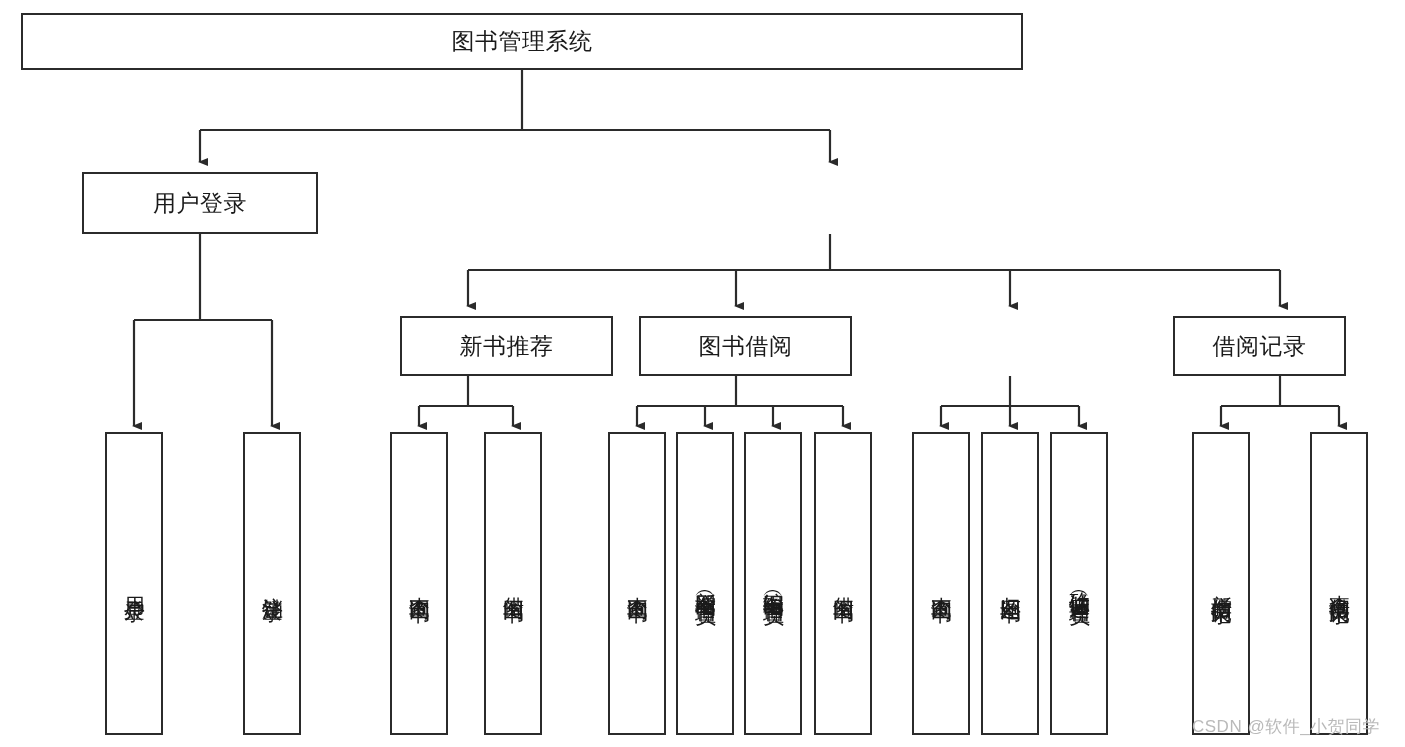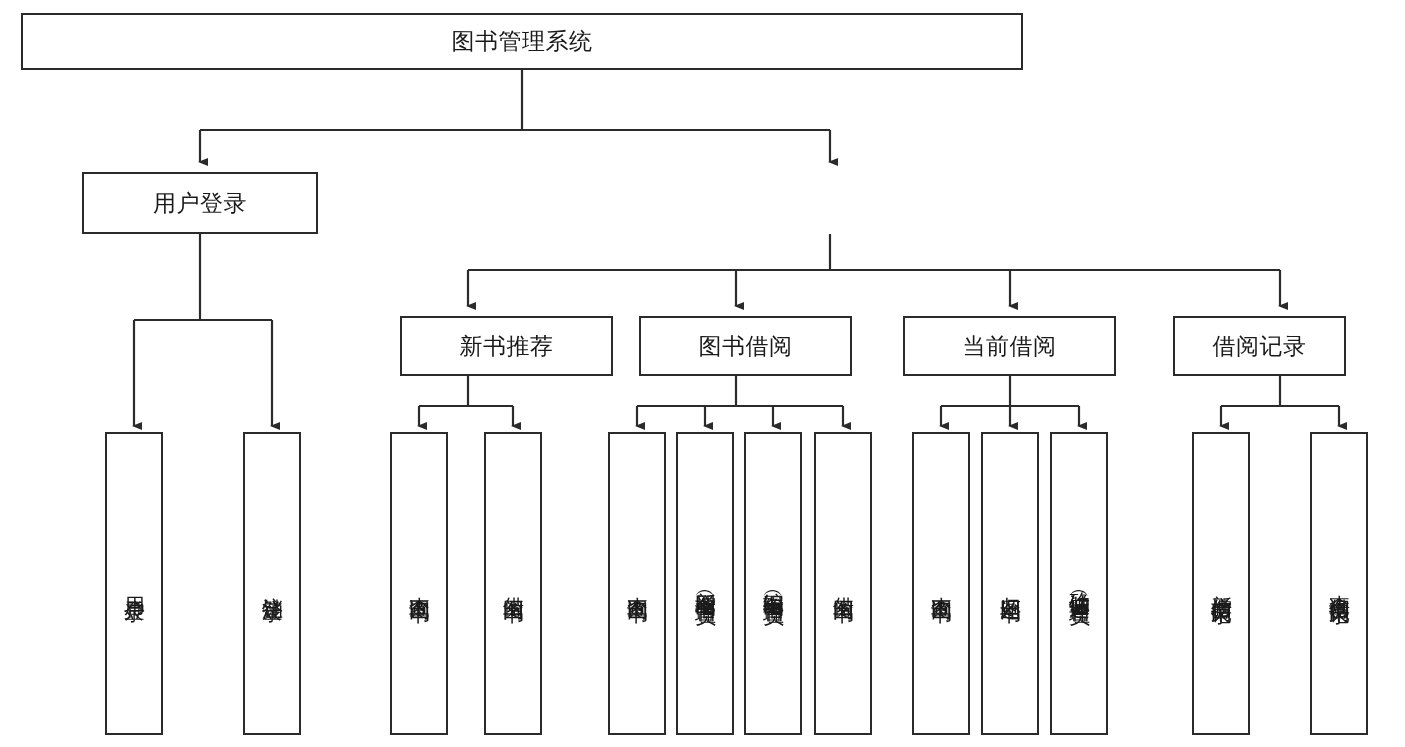--- a/index.html
+++ b/index.html
@@ -123,23 +123,20 @@
   <div class="node horiz" style="left:82px; top:172px; width:236px; height:62px;">
     <span>用户登录</span>
   </div>
 
   <div class="node horiz" style="left:362px; top:316px; width:213px; height:60px;margin-left:38px;">
     <span>新书推荐</span>
   </div>
   <div class="node horiz" style="left:639px; top:316px; width:213px; height:60px;">
     <span>图书借阅</span>
   </div>
-  <div class="node horiz" style="left:903px; top:316px; width:213px; height:60px;">
-    <span>当前借阅</span>
-  </div>
   <div class="node horiz" style="left:1173px; top:316px; width:173px; height:60px;">
     <span>借阅记录</span>
   </div>
 
   <div class="node vert" style="left:105px; top:432px; width:58px; height:303px;">
     <span>用户登录</span>
   </div>
   <div class="node vert" style="left:243px; top:432px; width:58px; height:303px;">
     <span>注销登录</span>
   </div>
@@ -174,14 +171,15 @@
     <span>确认归还（管理员）</span>
   </div>
 
   <div class="node vert" style="left:1192px; top:432px; width:58px; height:303px;">
     <span>新增借阅记录</span>
   </div>
   <div class="node vert" style="left:1310px; top:432px; width:58px; height:303px;">
     <span>查询借阅记录</span>
   </div>
 
+  <div class="watermark" style="left:1192px; top:715px;">CSDN @软件_小贺同学</div>
 
 </div>
 
 </body></html>

